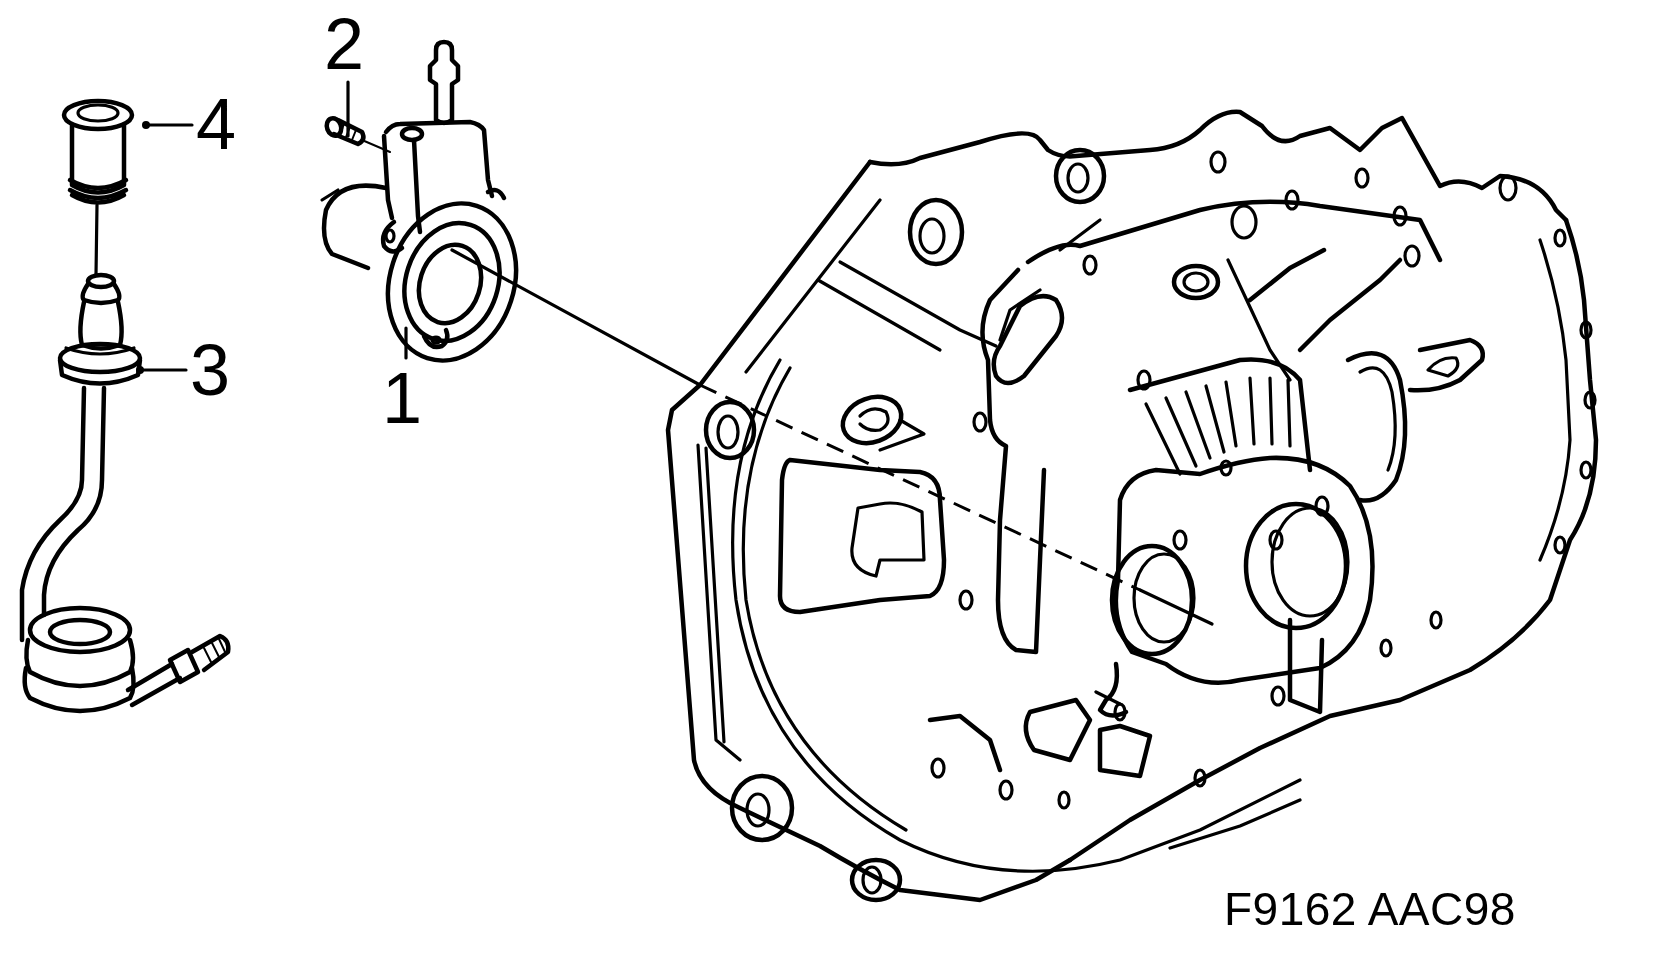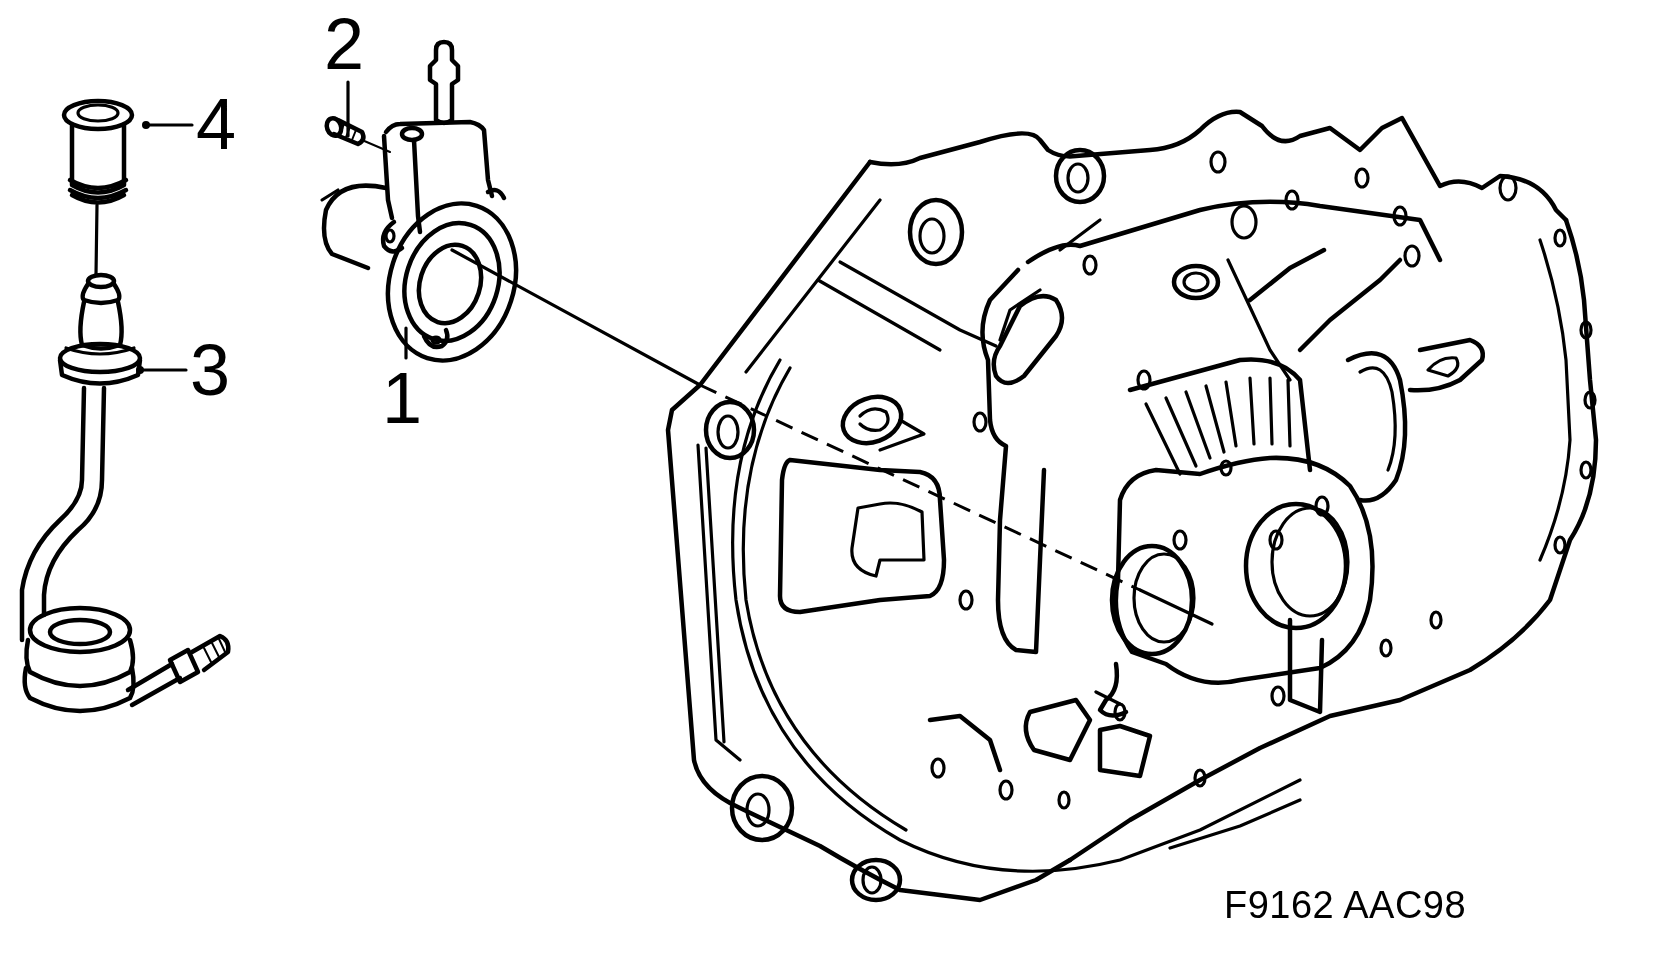--- a/index.html
+++ b/index.html
@@ -1,21 +1,21 @@
 <!DOCTYPE html>
 <html><head>
   <meta charset="utf-8">
   <style>
     html, body { margin: 0; padding: 0; background: #ffffff; }
     body { width: 1664px; height: 962px; position: relative; overflow: hidden;
            font-family: "Liberation Sans", sans-serif; color: #000; }
     #stage { position: absolute; left: 0; top: 0; width: 1664px; height: 962px; }
     .callout { position: absolute; font-family: "Liberation Sans", sans-serif;
                font-size: 72px; line-height: 1; color: #000; font-weight: normal; }
-    .ref-code { position: absolute; left: 1224px; top: 886px; font-size: 38px; line-height: 1;
+    .ref-code { position: absolute; left: 1224px; top: 886px; font-size: 46px; line-height: 1;
                 font-family: "Liberation Sans", sans-serif; color: #000; letter-spacing: 0.5px; }
     svg .k  { fill: none; stroke: #000; stroke-width: 3.2; stroke-linecap: round; stroke-linejoin: round; }
     svg .kt { fill: none; stroke: #000; stroke-width: 2; stroke-linecap: round; stroke-linejoin: round; }
     svg .kh { fill: none; stroke: #000; stroke-width: 4.5; stroke-linecap: round; stroke-linejoin: round; }
     svg .dash { fill: none; stroke: #000; stroke-width: 3; stroke-dasharray: 18 10; }
     svg .solid { fill: #000; stroke: none; }
   </style>
 </head>
 <body>
 

